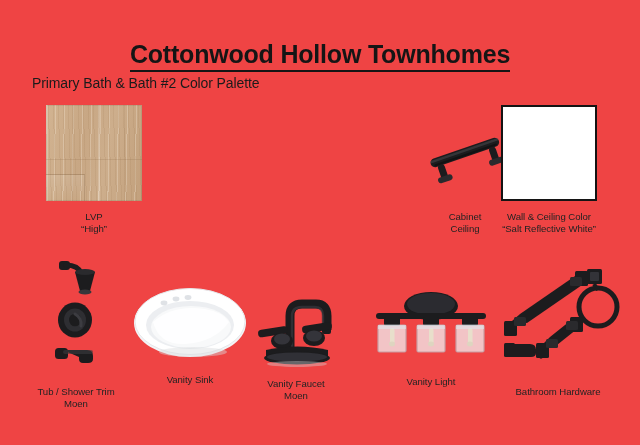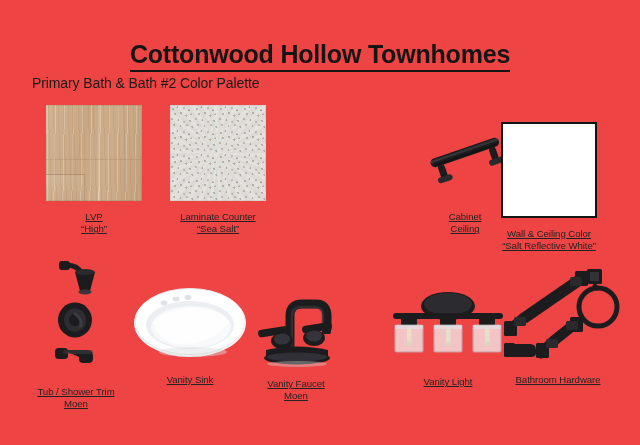--- a/index.html
+++ b/index.html
@@ -19,21 +19,21 @@
   .subtitle{
     position:absolute;left:0;right:0;top:75px;
     font-size:14px;font-weight:400;color:#1b1b1b;letter-spacing:-0.1px;margin-left:32px;
   }
 
   
   .item{position:absolute;display:flex;flex-direction:column;align-items:center;}
   .art{position:relative;}
   .cap{
     text-align:center;font-size:9.6px;line-height:12.4px;color:#232323;
-    letter-spacing:-0.05px;white-space:nowrap;text-decoration:underline;
+    letter-spacing:-0.05px;white-space:nowrap;
   }
   .cap .l2{display:block;}
 
   
   .sw{width:96px;height:96px;position:relative;overflow:hidden;}
 
   
   .lvp{
     background:
       linear-gradient(90deg,rgba(255,255,255,.22) 0 2px,rgba(0,0,0,0) 2px 26px,
@@ -113,29 +113,20 @@
   <div class="item" style="left:32px;top:105px;width:124px;">
     <div class="art">
       <div class="sw lvp"></div>
     </div>
     <div class="cap" style="margin-top:10px;">
       <span>LVP</span>
       <span class="l2">“High”</span>
     </div>
   </div>
 
-  <div class="item" style="left:155px;top:105px;width:126px;">
-    <div class="art">
-      <div class="sw lam"></div>
-    </div>
-    <div class="cap" style="margin-top:10px;">
-      <span>Laminate Counter</span>
-      <span class="l2">“Sea Salt”</span>
-    </div>
-  </div>
 
 
   <div class="item" style="left:420px;top:105px;width:90px;">
     <div class="art" style="height:96px;display:flex;align-items:center;justify-content:center;">
       <svg width="88" height="70" viewBox="0 0 88 70">
         <g transform="rotate(-19 44 35)">
           <rect x="8" y="30" width="72" height="9" rx="4.5" class="blk"></rect>
           <rect x="8" y="31.5" width="72" height="2.2" rx="1.1" fill="#4a4a4e" opacity=".55"></rect>
           <rect x="11" y="36" width="66" height="2" rx="1" fill="#000" opacity=".35"></rect>
           <rect x="13.5" y="38" width="7" height="16" rx="3.2" class="blk"></rect>
@@ -144,21 +135,21 @@
           <rect x="63.5" y="50" width="15" height="6" rx="3" class="blk2"></rect>
         </g>
       </svg>
     </div>
     <div class="cap" style="margin-top:10px;">
       <span>Cabinet</span>
       <span class="l2">Ceiling</span>
     </div>
   </div>
 
-  <div class="item" style="left:487px;top:122px;width:124px;">
+  <div class="item" style="left:487px;top:105px;width:124px;">
     <div class="art">
       <div class="wall"></div>
     </div>
     <div class="cap" style="margin-top:10px;">
       <span>Wall &amp; Ceiling Color</span>
       <span class="l2">“Salt Reflective White”</span>
     </div>
   </div>
 
   <div class="item" style="left:14px;top:252px;width:124px;">
@@ -228,21 +219,21 @@
         <ellipse cx="53" cy="79" rx="30" ry="4.6" fill="#303036"></ellipse>
         <ellipse cx="53" cy="86" rx="30" ry="3" fill="#d5d7da" opacity=".4"></ellipse>
       </svg>
     </div>
     <div class="cap" style="margin-top:8px;">
       <span>Vanity Faucet</span>
       <span class="l2">Moen</span>
     </div>
   </div>
 
-  <div class="item" style="left:386px;top:276px;width:124px;">
+  <div class="item" style="left:369px;top:276px;width:124px;">
     <div class="art" style="height:92px;display:flex;align-items:center;justify-content:center;">
       <svg width="122" height="76" viewBox="0 0 122 76">
 
         <ellipse cx="61" cy="22" rx="27" ry="14" class="blk"></ellipse>
         <ellipse cx="61" cy="20" rx="24" ry="11" fill="#2b2b30"></ellipse>
         <rect x="6" y="29" width="110" height="6" rx="3" class="blk"></rect>
 
         <rect x="14" y="33" width="16" height="9" rx="2" class="blk"></rect>
         <rect x="53" y="33" width="16" height="9" rx="2" class="blk"></rect>
         <rect x="92" y="33" width="16" height="9" rx="2" class="blk"></rect>
@@ -266,21 +257,21 @@
           <rect x="86" y="41" width="28" height="4" fill="#dfe4e9" opacity=".65"></rect>
         </g>
       </svg>
     </div>
     <div class="cap" style="margin-top:8px;">
       <span>Vanity Light</span>
       <span class="l2"></span>
     </div>
   </div>
 
-  <div class="item" style="left:489px;top:258px;width:138px;">
+  <div class="item" style="left:489px;top:258px;width:138px;gap:12px;">
     <div class="art" style="height:110px;display:flex;align-items:center;justify-content:center;">
       <svg width="132" height="108" viewBox="0 0 132 108">
 
         <g>
           <rect x="12" y="62" width="13" height="15" rx="1.5" class="blk"></rect>
           <rect x="83" y="12" width="13" height="15" rx="1.5" class="blk"></rect>
           <path d="M20 62 l8 -7 l58 -40 l7 9 l-58 40 z" class="blk"></path>
           <rect x="22" y="58" width="12" height="9" rx="1.5" class="blk2"></rect>
           <rect x="78" y="18" width="12" height="9" rx="1.5" class="blk2"></rect>
         </g>

